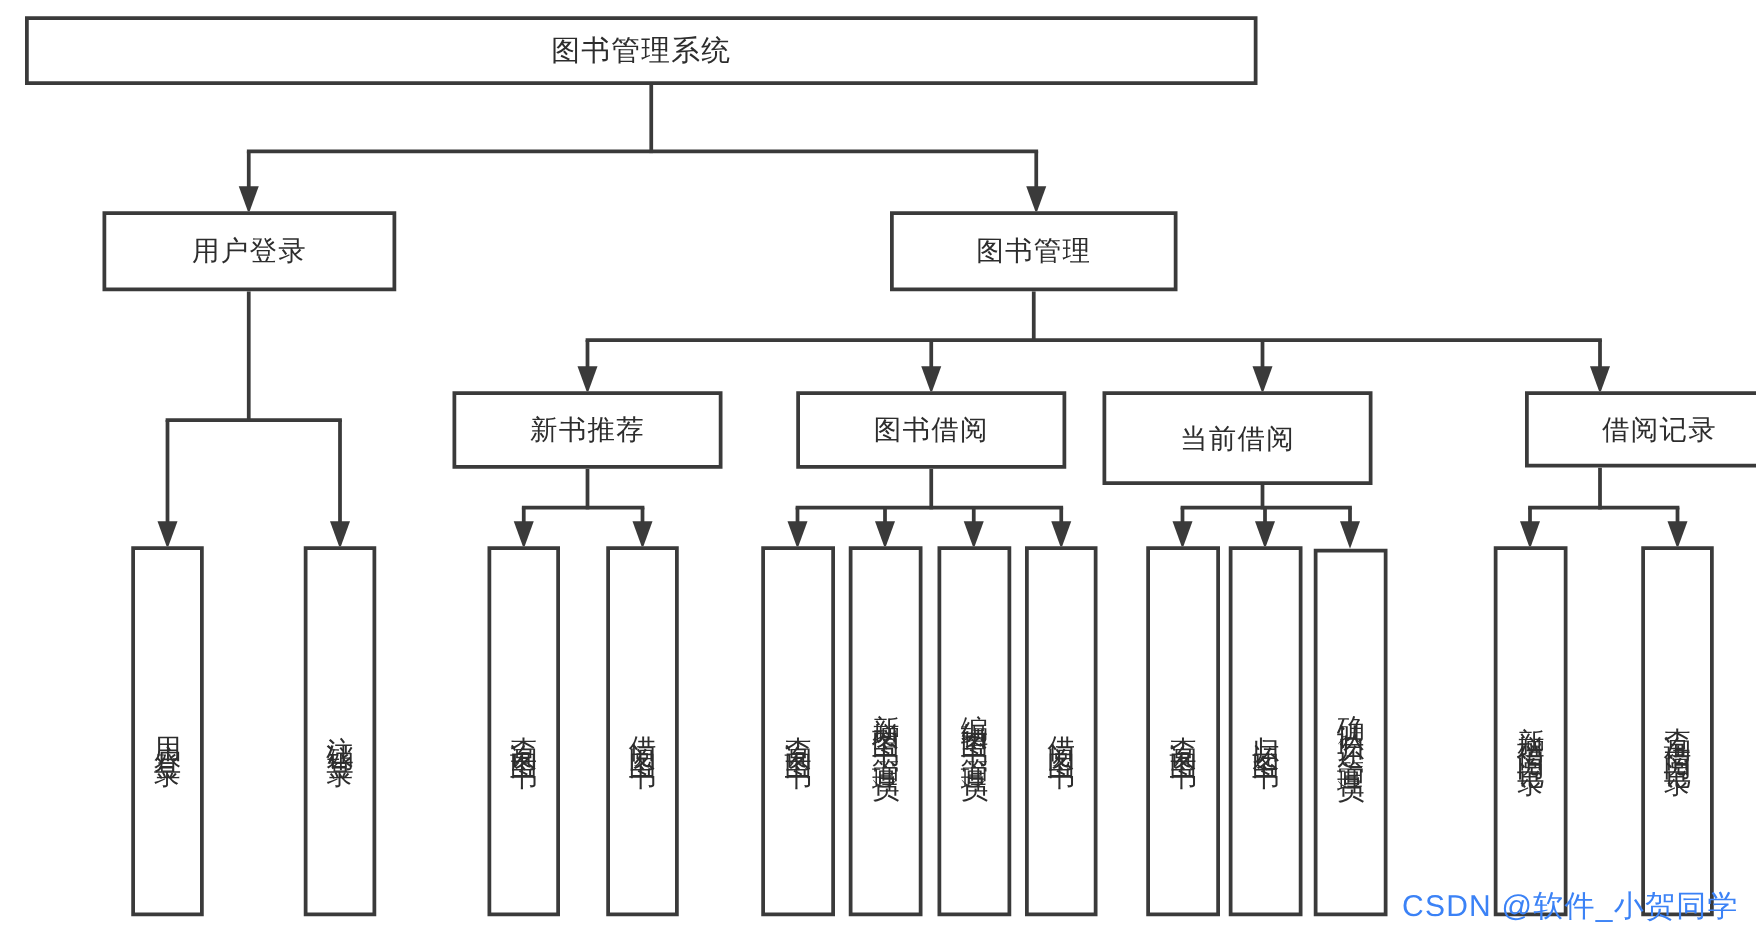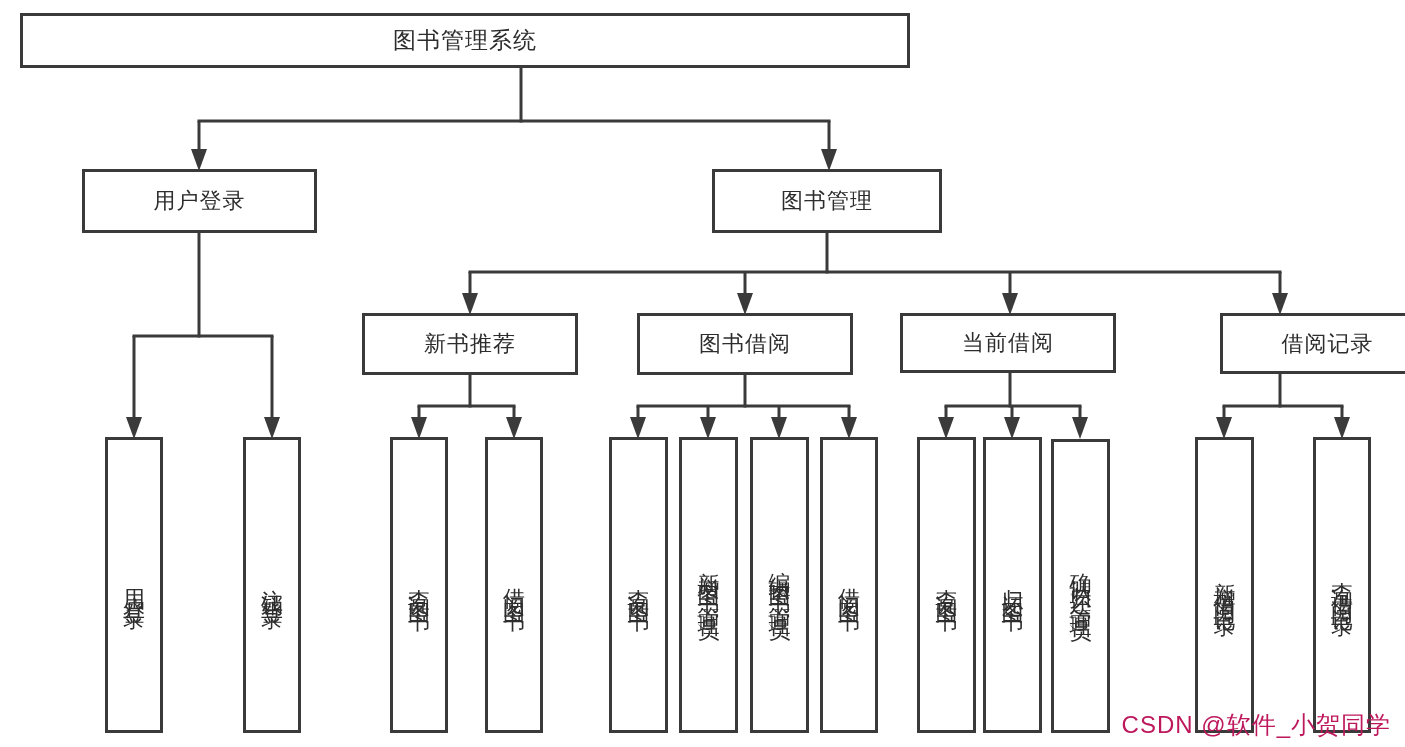--- a/index.html
+++ b/index.html
@@ -44,21 +44,21 @@
   .vnode .vtext {
     writing-mode: vertical-rl;
     letter-spacing: 7px;
     line-height: 1;
   }
   #watermark {
     position: absolute;
     right: 14px;
     bottom: 6px;
     font-size: 24px;
-    color: #be185d;
+    color: #3b82f6;
     letter-spacing: 1px;
     user-select: none;
   }
   svg line, svg polyline { stroke: #3a3a3a; stroke-width: 3; fill: none; }
   svg polygon { fill: #3a3a3a; stroke: none; }
 </style>
 </head>
 <body>
 
 <div id="stage">
@@ -132,28 +132,28 @@
     <g>
       <line x1="1280" y1="374" x2="1280" y2="407.5"></line>
       <line x1="1222.5" y1="406" x2="1343.5" y2="406"></line>
       <line x1="1224" y1="406" x2="1224" y2="420"></line>
       <polygon points="1216,417 1232,417 1224,439"></polygon>
       <line x1="1342" y1="406" x2="1342" y2="420"></line>
       <polygon points="1334,417 1350,417 1342,439"></polygon>
     </g>
   </svg>
 
-  <div class="node root" style="left:20px; top:13px; width:890px; height:55px;">图书管理系统</div>
+  <div class="node root" style="left:20px; top:13px; width:986px; height:55px;">图书管理系统</div>
 
   <div class="node" style="left:82px; top:169px; width:235px; height:64px;">用户登录</div>
   <div class="node" style="left:712px; top:169px; width:230px; height:64px;">图书管理</div>
 
   <div class="node" style="left:362px; top:313px; width:216px; height:62px;">新书推荐</div>
   <div class="node" style="left:637px; top:313px; width:216px; height:62px;text-align:center;">图书借阅</div>
-  <div class="node" style="left:900px; top:313px; width:216px; height:60px;">当前借阅</div>
+  <div class="node" style="left:882px; top:313px; width:216px; height:75px;">当前借阅</div>
   <div class="node" style="left:1172px; top:313px; width:215px; height:61px;margin-left:48px;">借阅记录</div>
 
   <div class="vnode" style="left:105px; top:437px; width:58px; height:296px;">
     <span class="vtext">用户登录</span>
   </div>
   <div class="vnode" style="left:243px; top:437px; width:58px; height:296px;">
     <span class="vtext">注销登录</span>
   </div>
 
   <div class="vnode" style="left:390px; top:437px; width:58px; height:296px;">

